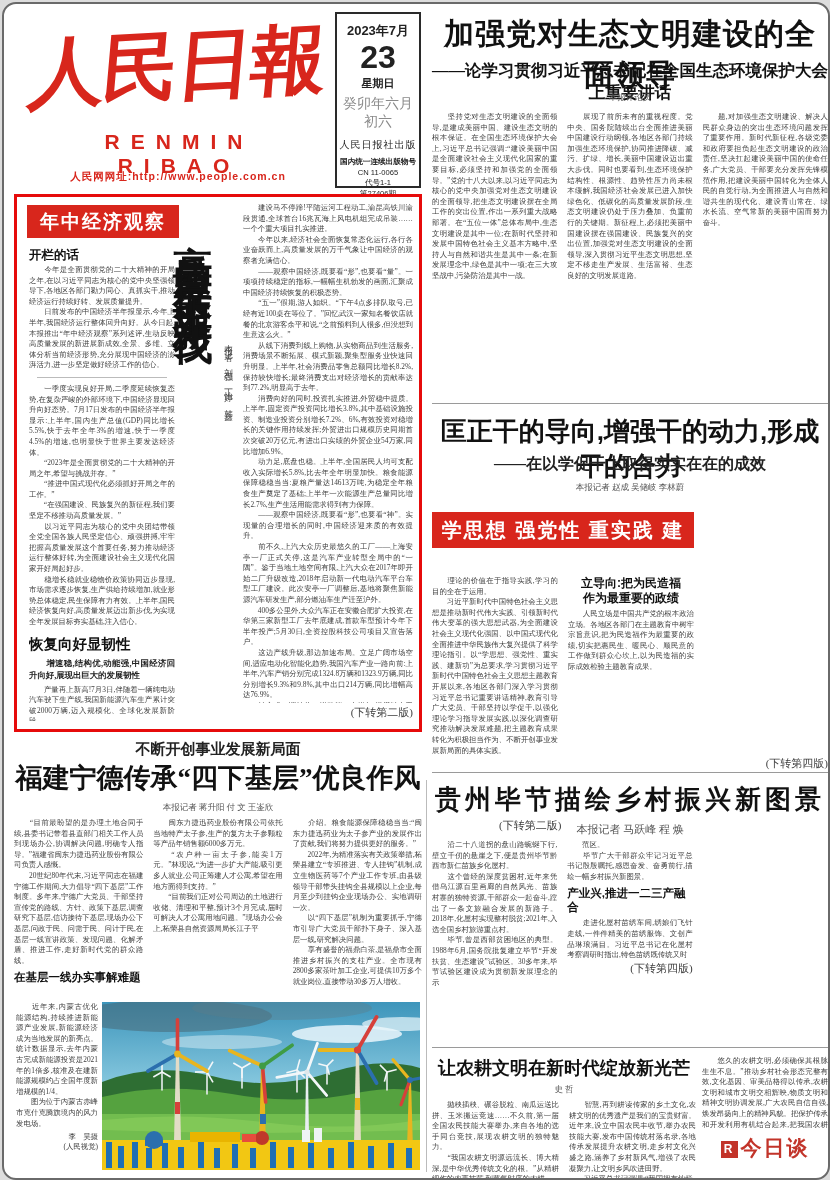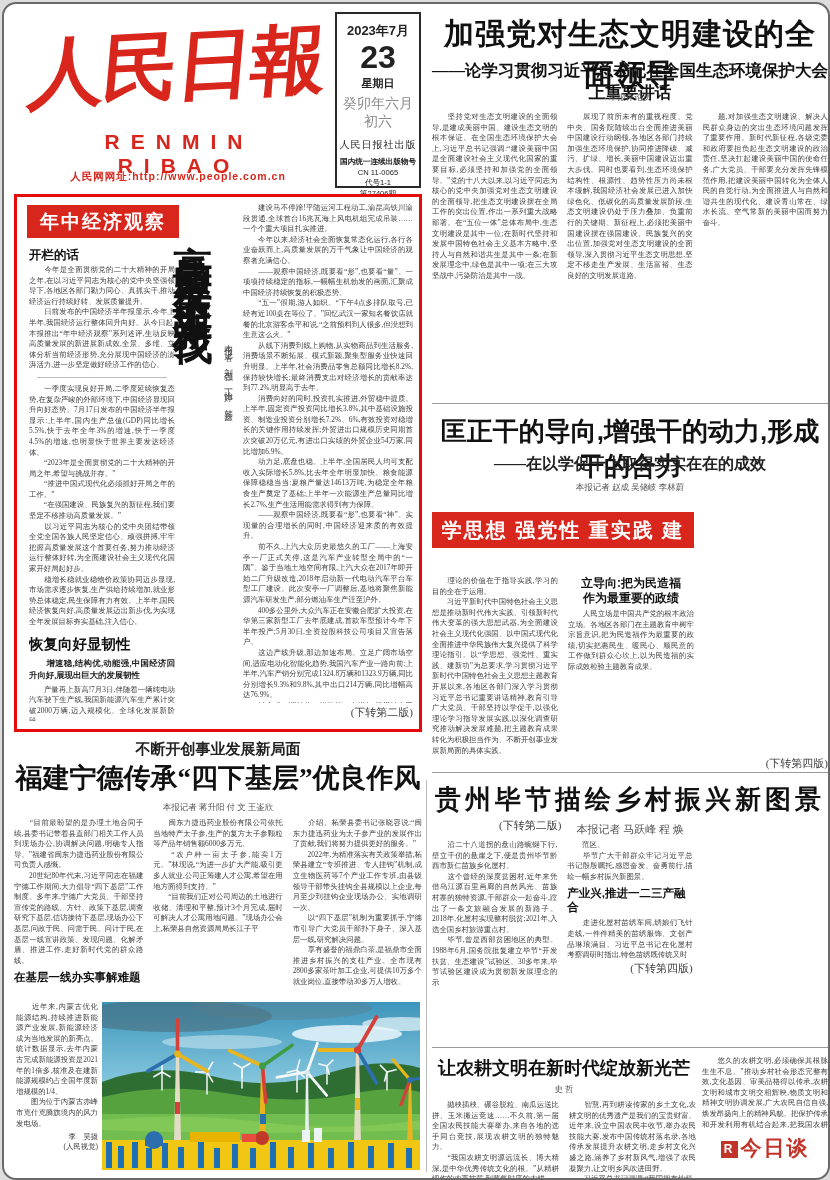--- a/index.html
+++ b/index.html
@@ -193,21 +193,21 @@
   <div class="abs nd-kick sans">不断开创事业发展新局面</div>
   <h1 class="abs nd-title serif">福建宁德传承“四下基层”优良作风</h1>
   <div class="abs nd-by">本报记者  蒋升阳  付  文  王崟欣</div>
   <div class="abs nd-cols cols3">
     <div class="t7">　　“目前最盼望的是办理土地合同手续,县委书记带着县直部门相关工作人员到现场办公,协调解决问题,明确专人指导。”福建省闽东力捷迅药业股份有限公司负责人感慨。
 　　20世纪80年代末,习近平同志在福建宁德工作期间,大力倡导“四下基层”工作制度。多年来,宁德广大党员、干部坚持宣传党的路线、方针、政策下基层,调查研究下基层,信访接待下基层,现场办公下基层,问政于民、问需于民、问计于民,在基层一线宣讲政策、发现问题、化解矛盾、推进工作,走好新时代党的群众路线。</div>
     <h4 class="nd-sh sans">在基层一线办实事解难题</h4>
     <div class="t7">　　闽东力捷迅药业股份有限公司依托当地特产太子参,生产的复方太子参颗粒等产品年销售额6000多万元。
 　　“农户种一亩太子参,能卖1万元。”林现说,“为进一步扩大产能,吸引更多人就业,公司正筹建人才公寓,希望在用地方面得到支持。”
 　　“目前我们正对公司周边的土地进行收储、清理和平整,预计3个月完成,届时可解决人才公寓用地问题。”现场办公会上,柘荣县自然资源局局长江子平</div>
-    <div class="t7">　　介绍。柘荣县委书记张晓容说:“闽东力捷迅药业为太子参产业的发展作出了贡献,我们将努力提供更好的服务。”
+    <div class="t7">　　介绍。粮食能源保障稳稳当当:“闽东力捷迅药业为太子参产业的发展作出了贡献,我们将努力提供更好的服务。”
 　　2022年,为精准落实有关政策举措,柘荣县建立“专班推进、专人挂钩”机制,成立生物医药等7个产业工作专班,由县级领导干部带头挂钩全县规模以上企业,每月至少到挂钩企业现场办公、实地调研一次。
 　　以“四下基层”机制为重要抓手,宁德市引导广大党员干部扑下身子、深入基层一线,研究解决问题。
 　　享有盛誉的福鼎白茶,是福鼎市全面推进乡村振兴的支柱产业。全市现有2800多家茶叶加工企业,可提供10万多个就业岗位,直接带动30多万人增收。</div>
     <div class="jump">(下转第二版)</div>
   </div>
 
   <div class="abs ph-cap">
     <div class="t7">　　近年来,内蒙古优化能源结构,持续推进新能源产业发展,新能源经济成为当地发展的新亮点。统计数据显示,去年内蒙古完成新能源投资是2021年的1倍多,核准及在建新能源规模约占全国年度新增规模的1/4。
 　　图为位于内蒙古赤峰市克什克腾旗境内的风力发电场。</div>
     <div class="ph-credit">李　昊摄

